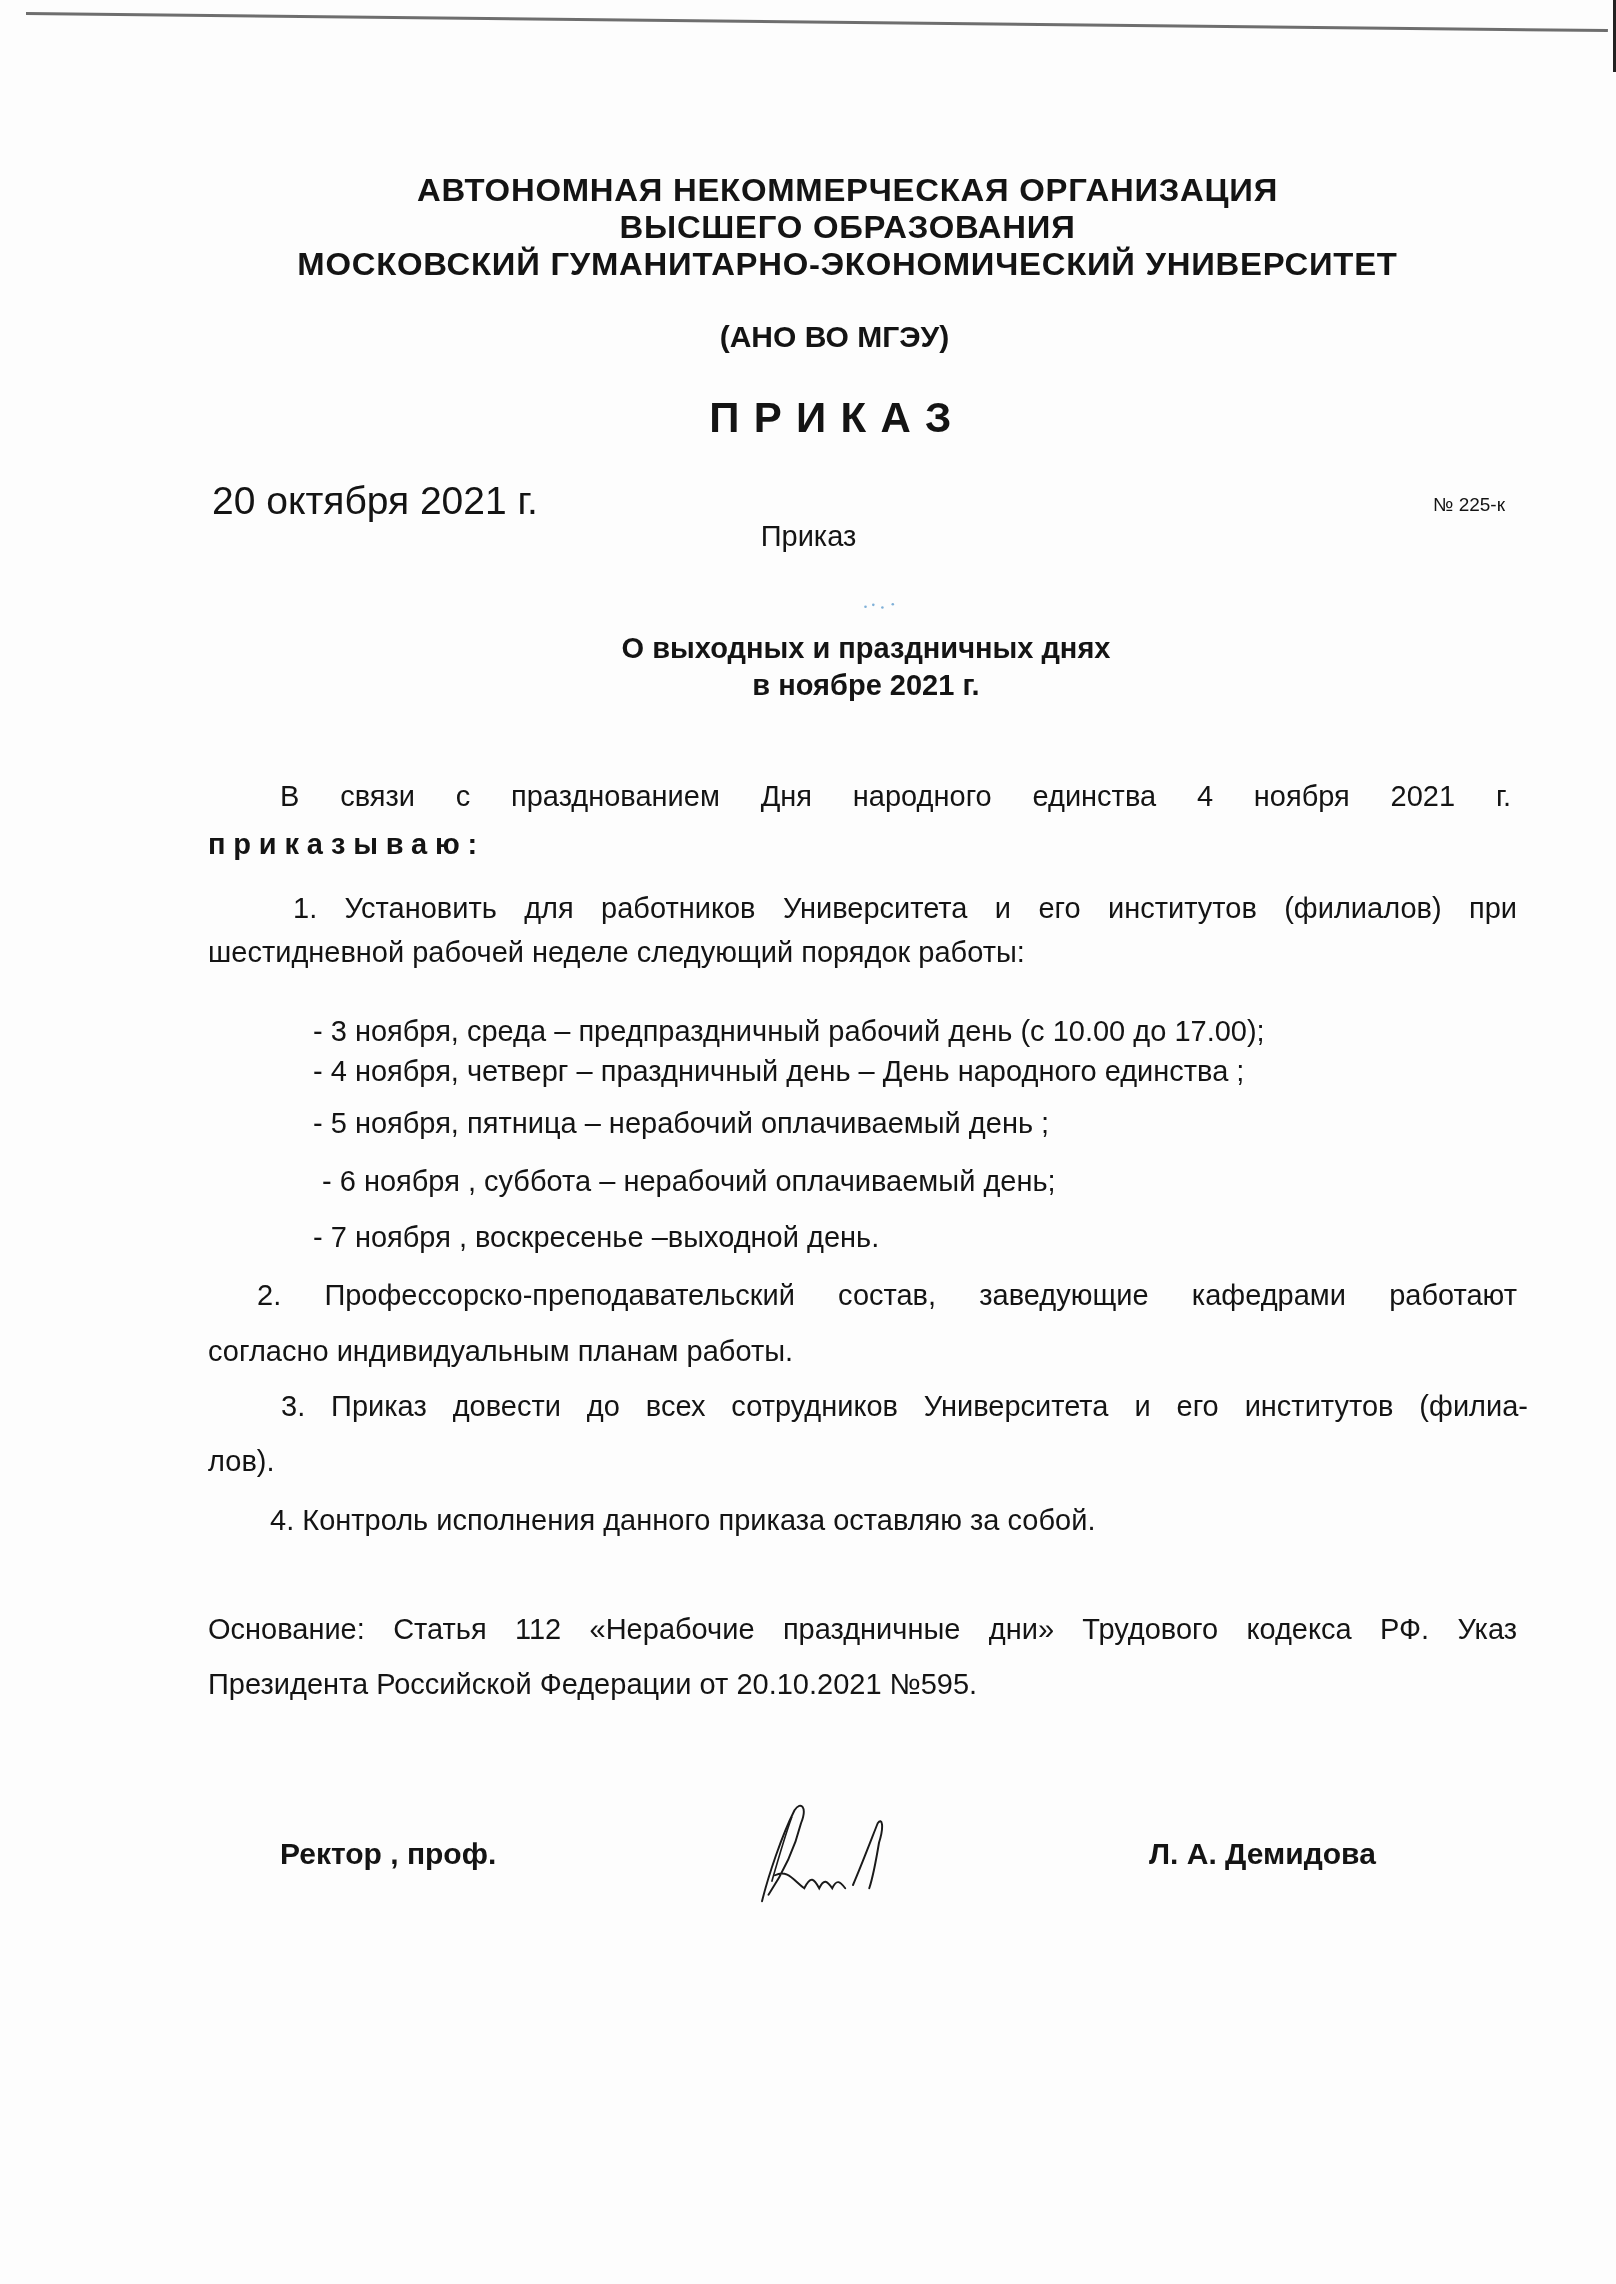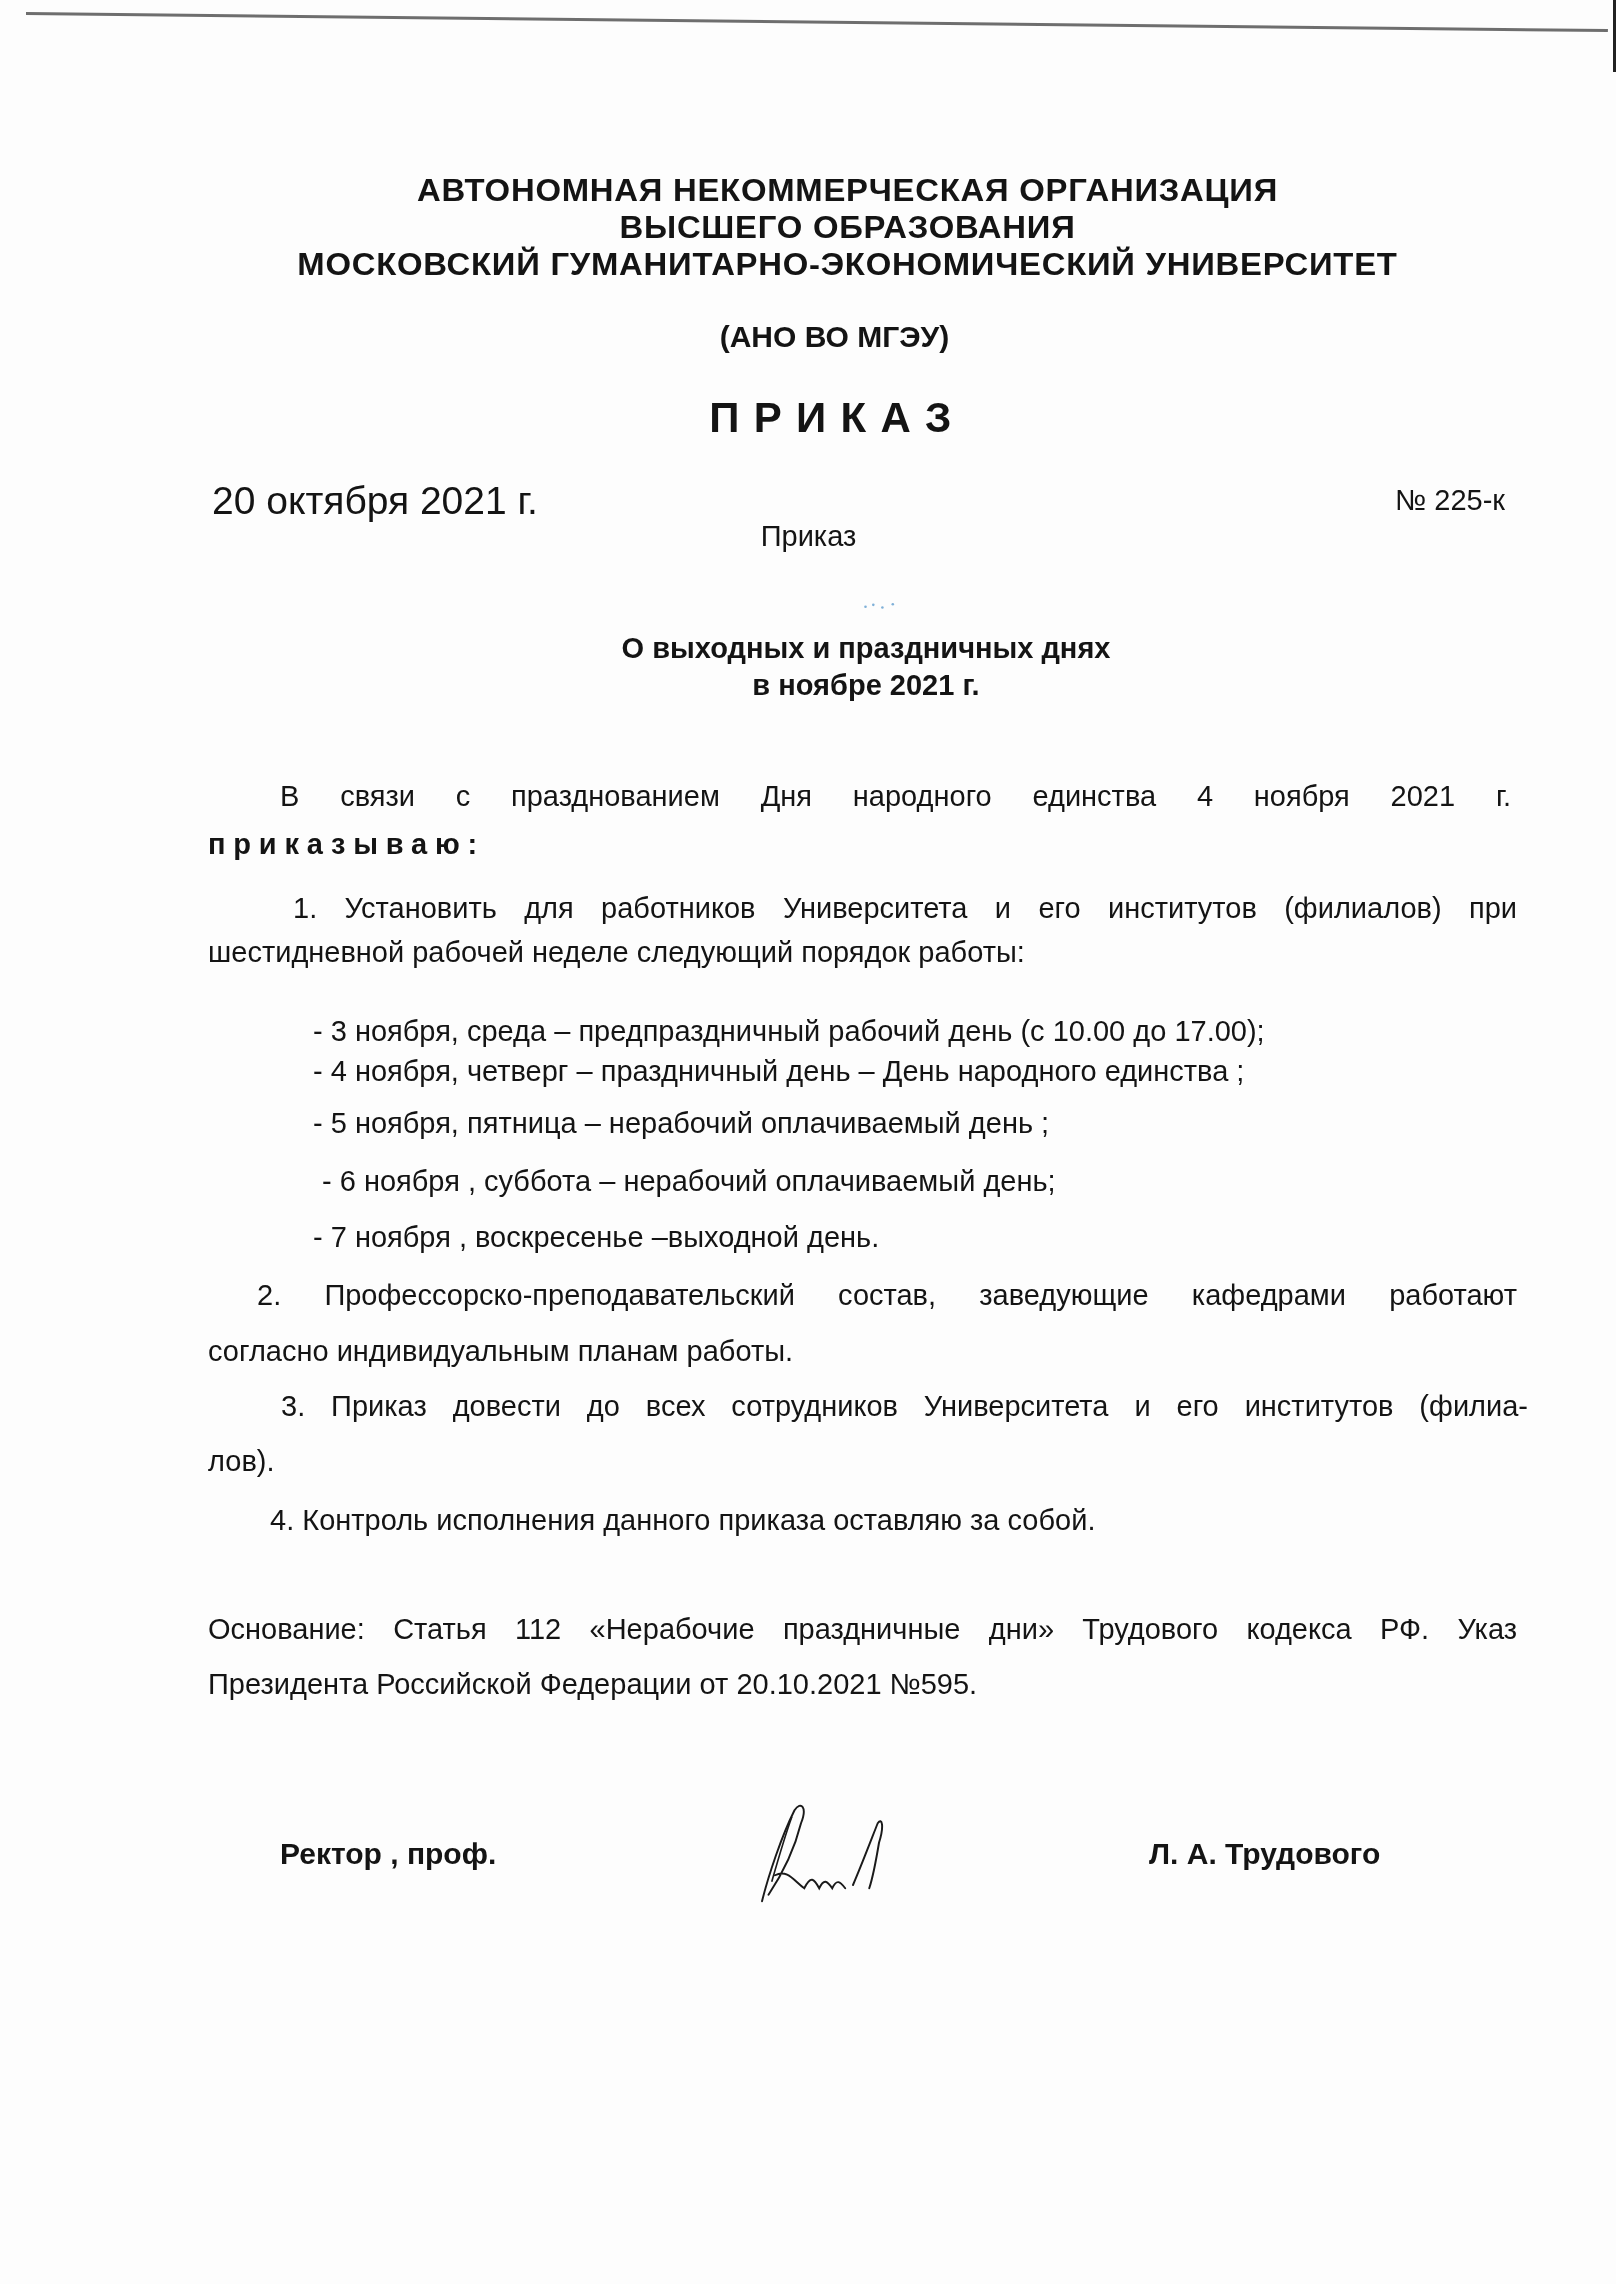--- a/index.html
+++ b/index.html
@@ -10,21 +10,21 @@
   .edge { position:absolute; right:0; top:0; width:3.9px; height:72px; background:#222; }
   .abs { position:absolute; white-space:nowrap; }
   .center { left:0; width:1617px; text-align:center; }
   .hdr { font-weight:bold; font-size:31px; letter-spacing:0.7px; transform:scaleX(1.06); }
   .hdr1 { top:173px; left:39px; }
   .hdr2 { top:210px; left:39px; }
   .hdr3 { top:247px; left:39px; }
   .abbr { top:320px; font-weight:bold; font-size:30px; left:26px; }
   .prikaz { top:394px; font-weight:bold; font-size:42px; letter-spacing:14.3px; left:29px; }
   .date { left:212px; top:479px; font-size:39px; }
-  .num { right:112px; top:484px; font-size:29px; }
+  .num { right:112px; top:494px; font-size:19px; }
   .city { top:520px; font-size:29px; left:0px; }
   .title { font-weight:bold; font-size:29px; left:0; }
   .t1 { top:632px; left:0px; width:1732px; }
   .t2 { top:669px; left:0px; width:1732px; }
   .body { font-size:29px; }
   .just { left:208px; width:1309px; text-align:justify; text-align-last:justify; }
   .spaced { font-weight:bold; letter-spacing:7.8px; }
   .sig-left { left:280px; top:1837px; font-weight:bold; font-size:30px; }
   .sig-right { left:1149px; top:1837px; font-weight:bold; font-size:30px; }
   .signature { position:absolute; left:749px; top:1797px; width:169px; height:111px; }
@@ -77,14 +77,14 @@
 <div class="abs body" style="top:1504px; left:270px;">4.  Контроль исполнения данного приказа оставляю за собой.</div>
 
 <div class="abs body just" style="top:1613px; left:208px; width:1309px;">Основание:  Статья 112 «Нерабочие праздничные дни» Трудового кодекса РФ. Указ</div>
 <div class="abs body" style="top:1668px; left:208px;">Президента Российской Федерации от 20.10.2021 №595.</div>
 
 <div class="abs sig-left">Ректор , проф.</div>
 <svg class="signature" viewBox="0 0 260 170">
   <path d="M20 160 C30 120, 50 60, 70 20 C80 5, 90 15, 80 40 C70 80, 50 120, 30 150 M40 120 C60 110, 70 130, 85 140 C95 120, 100 125, 108 140 C115 125, 120 128, 128 140 C135 125, 140 130, 148 140 M160 135 C175 100, 190 60, 198 40 C205 30, 208 45, 200 70 C195 100, 190 125, 185 140" fill="none" stroke="#1a1a1a" stroke-width="3" stroke-linecap="round"></path>
   <path d="M35 130 C45 95, 55 60, 66 30" fill="none" stroke="#1a1a1a" stroke-width="2.5"></path>
 </svg>
-<div class="abs sig-right">Л. А. Трудового</div>
+<div class="abs sig-right">Л. А. Демидова</div>
 
 
 </body></html>

